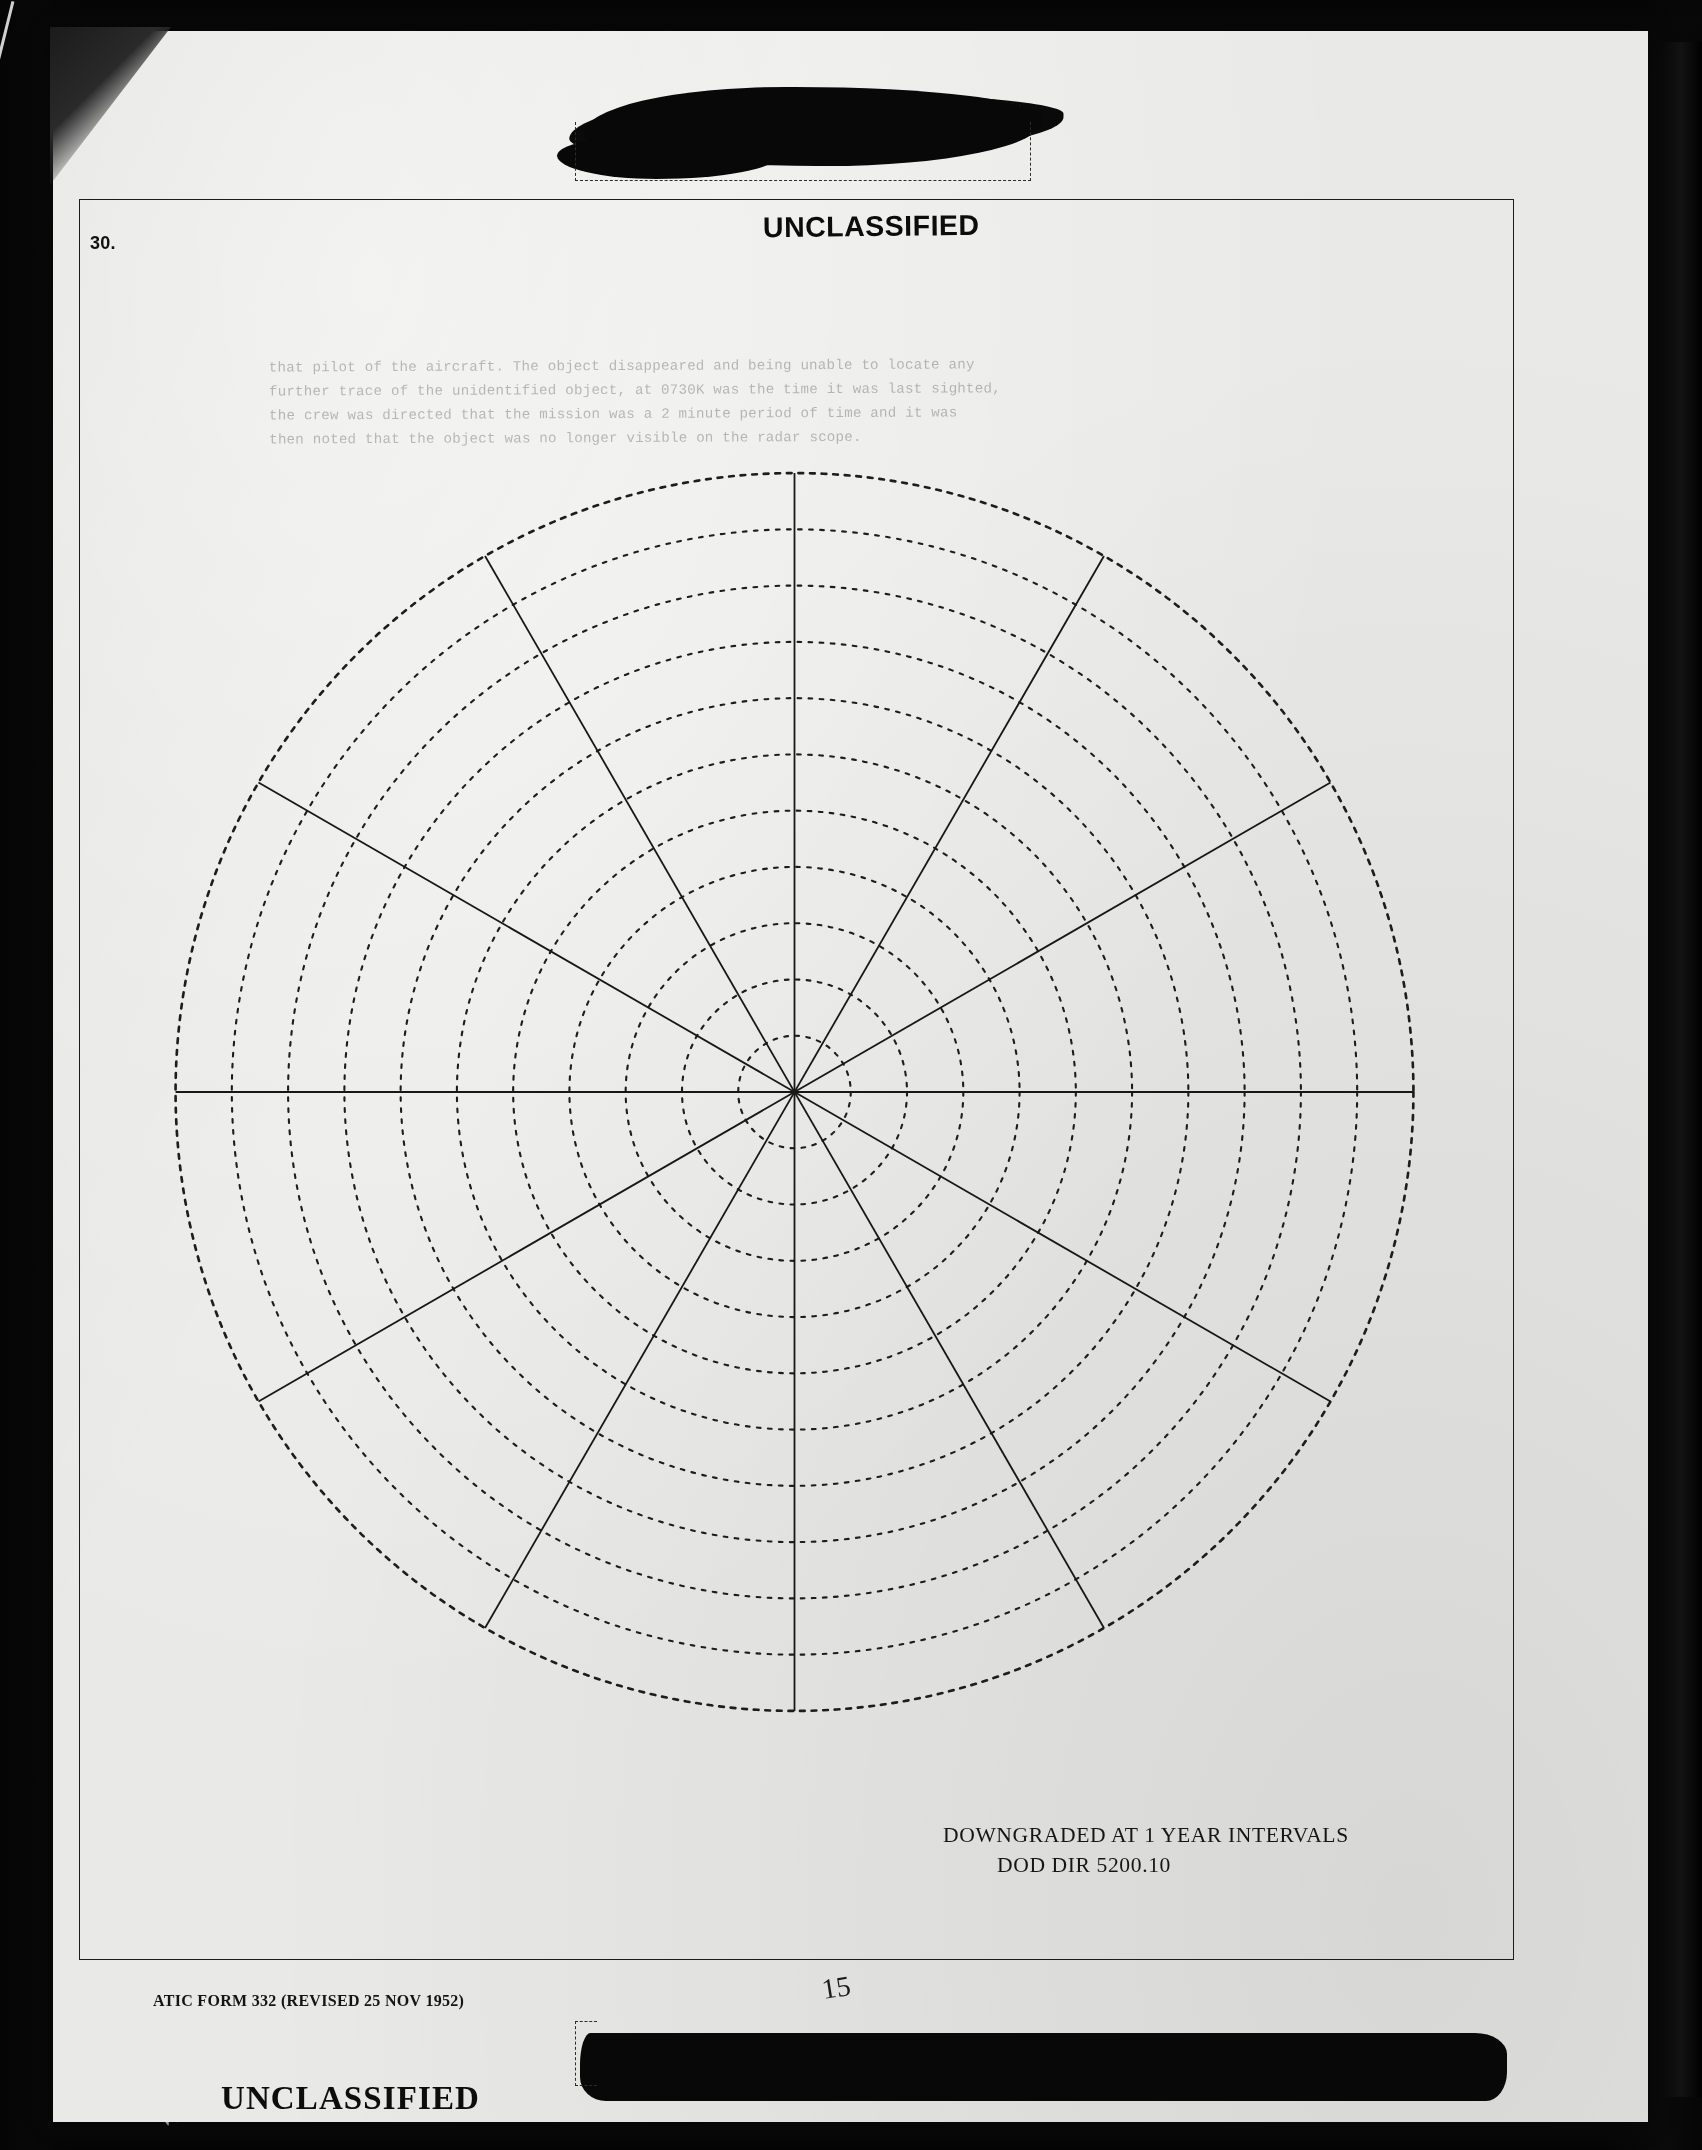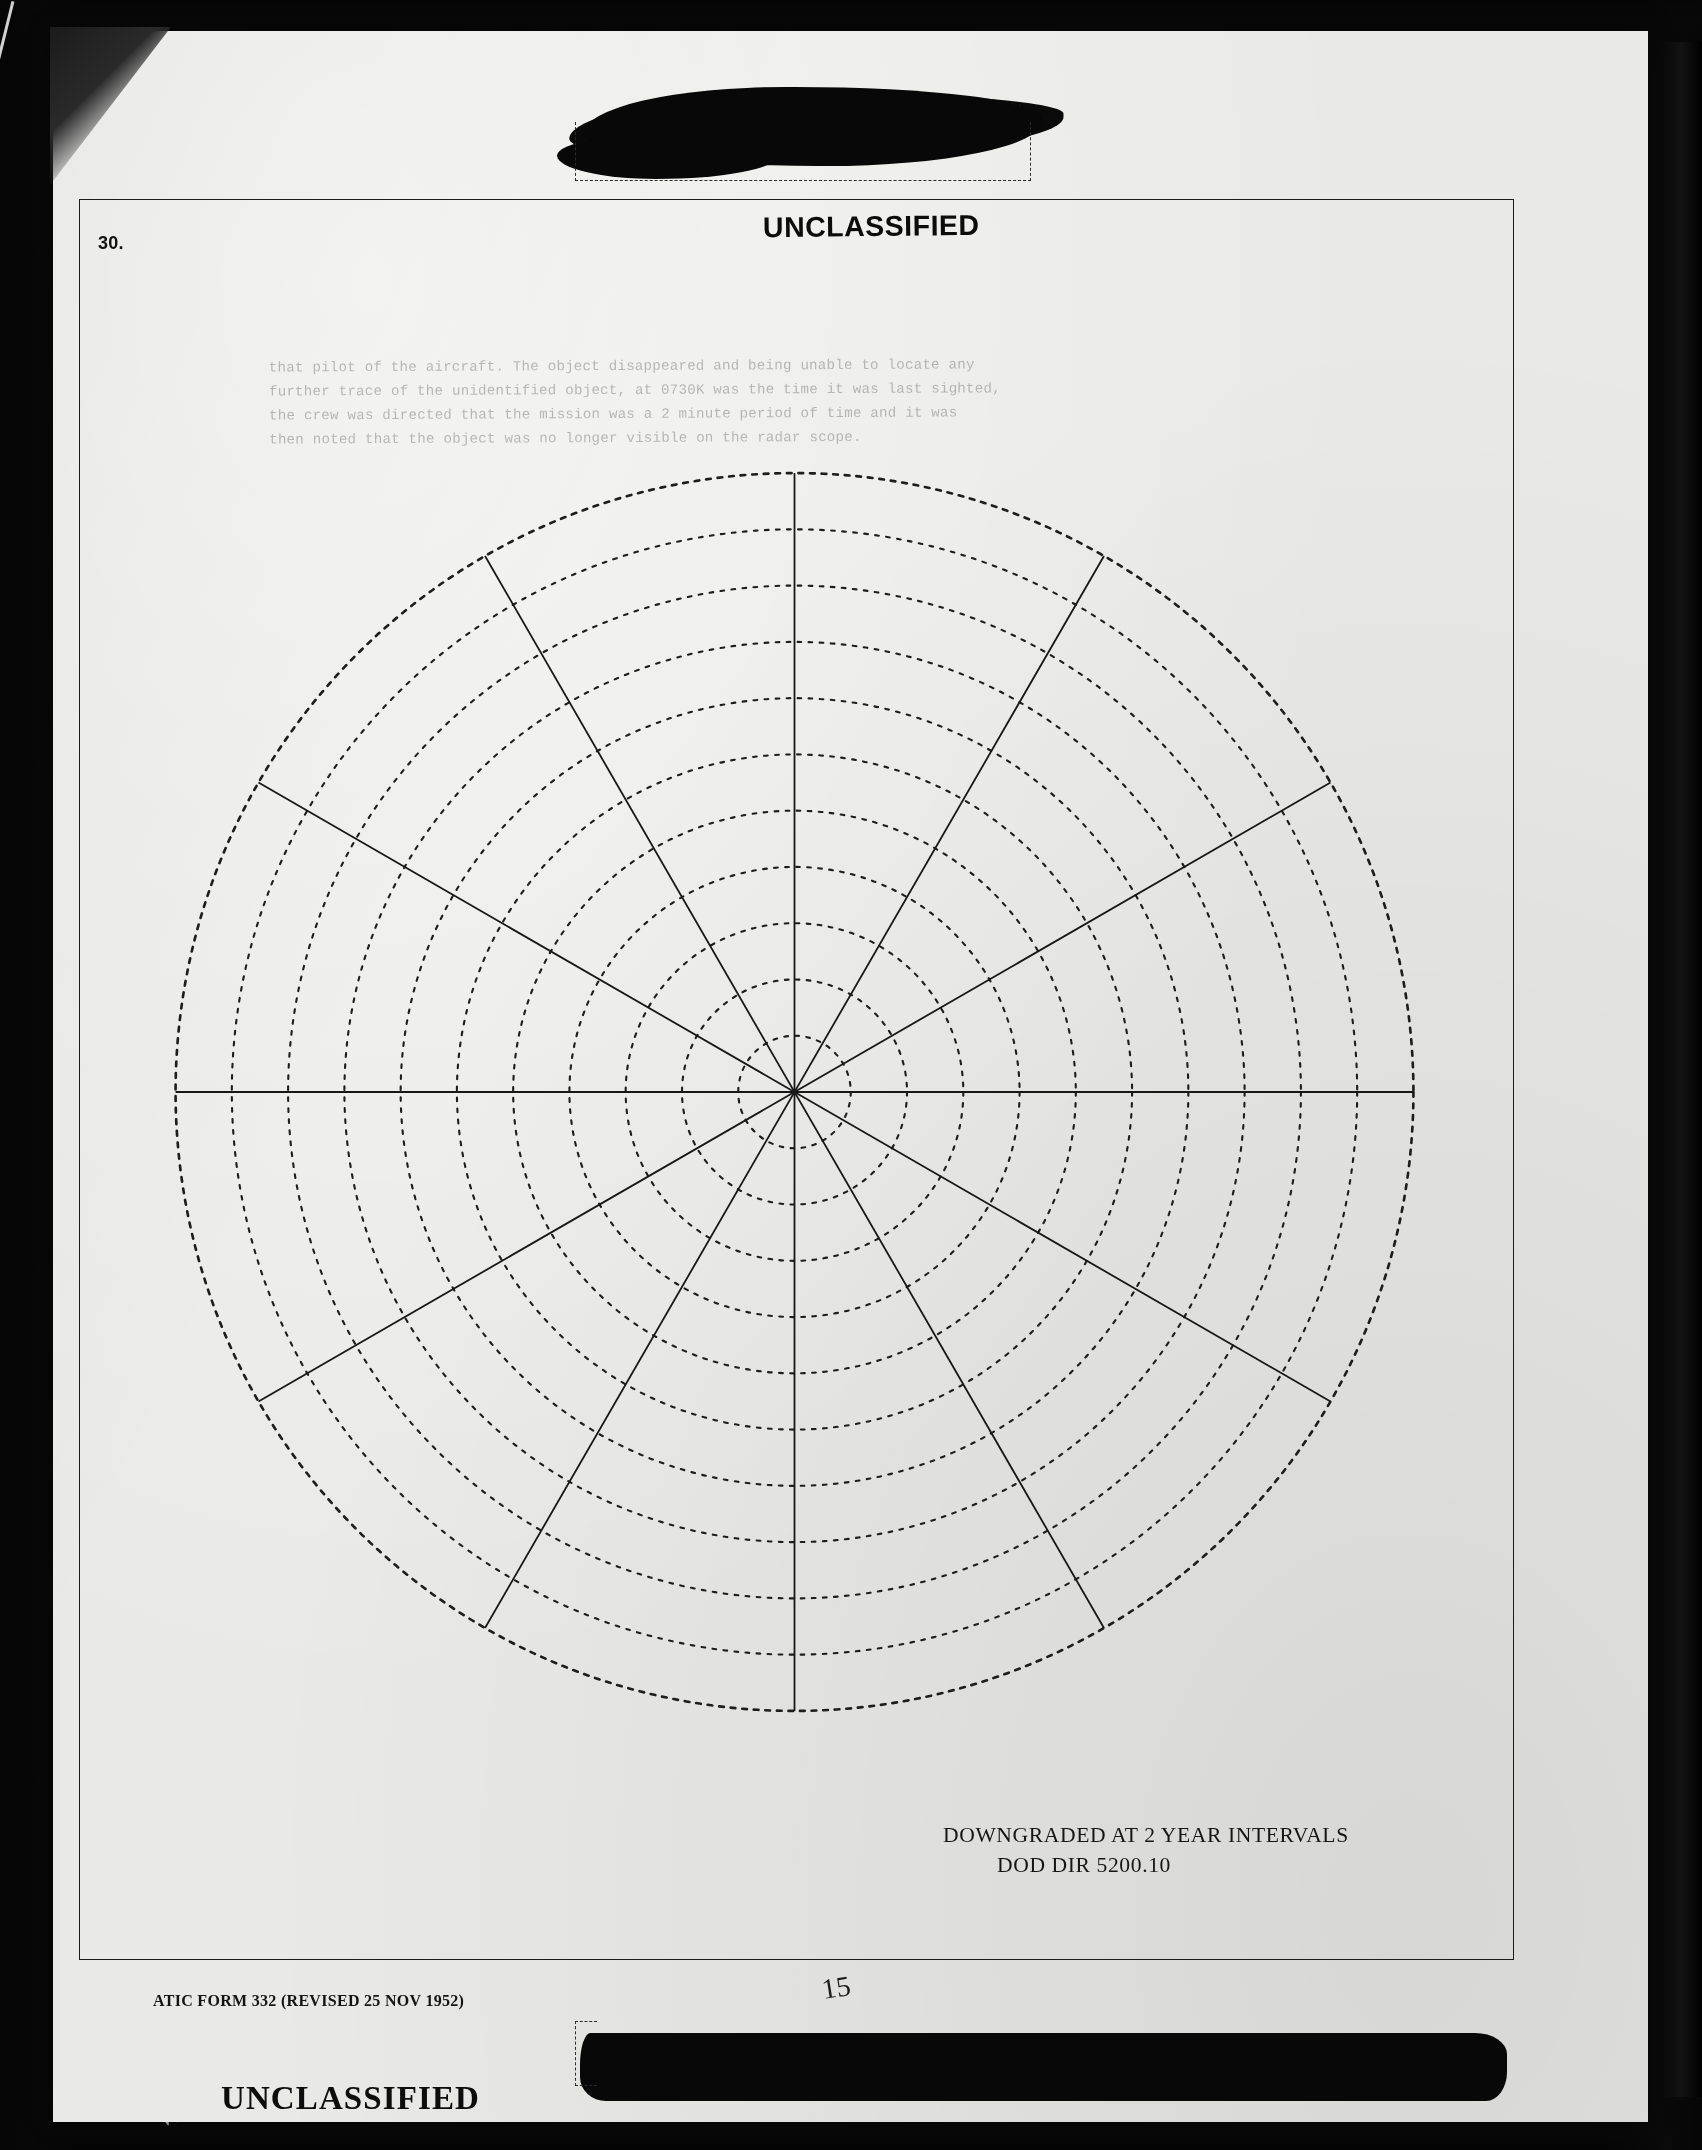--- a/index.html
+++ b/index.html
@@ -75,21 +75,21 @@
     top: 199px;
     width: 1433px;
     height: 1759px;
     border: 1.6px solid #1b1b1b;
     background: transparent;
   }
 
   
   .q-number {
     position: absolute;
-    left: 98px;
+    left: 90px;
     top: 233px;
     font-size: 18px;
     font-weight: bold;
     letter-spacing: 0.3px;
     color: #111;
   }
   #question-text {
     position: absolute;
     left: 136px;
     top: 232px;
@@ -293,21 +293,21 @@
           <line x1="624.5" y1="197.4" x2="1799.5" y2="2232.6" stroke="#171717" stroke-width="3.4"></line>
           <line x1="1212.0" y1="40.0" x2="1212.0" y2="2390.0" stroke="#171717" stroke-width="3.4"></line>
           <line x1="1799.5" y1="197.4" x2="624.5" y2="2232.6" stroke="#171717" stroke-width="3.4"></line>
           <line x1="2229.6" y1="627.5" x2="194.4" y2="1802.5" stroke="#171717" stroke-width="3.4"></line>
         </g>
       <circle id="center-dot" cx="1212" cy="1215" r="5" fill="#1a1a1a"></circle>
     </svg>
   </div>
 
   <div id="downgrade">
-    <div class="l1">DOWNGRADED AT 2 YEAR INTERVALS</div>
+    <div class="l1">DOWNGRADED AT 1 YEAR INTERVALS</div>
     <div class="l3">DOD DIR 5200.10</div>
   </div>
 
   <div id="form-id">ATIC FORM 332 (REVISED 25 NOV 1952)</div>
   <div id="page-num">15</div>
 
   <div id="stamp-bottom">UNCLASSIFIED</div>
 
   <div class="smear" id="smear-top"></div>
   <div class="smear" id="smear-top2"></div>

